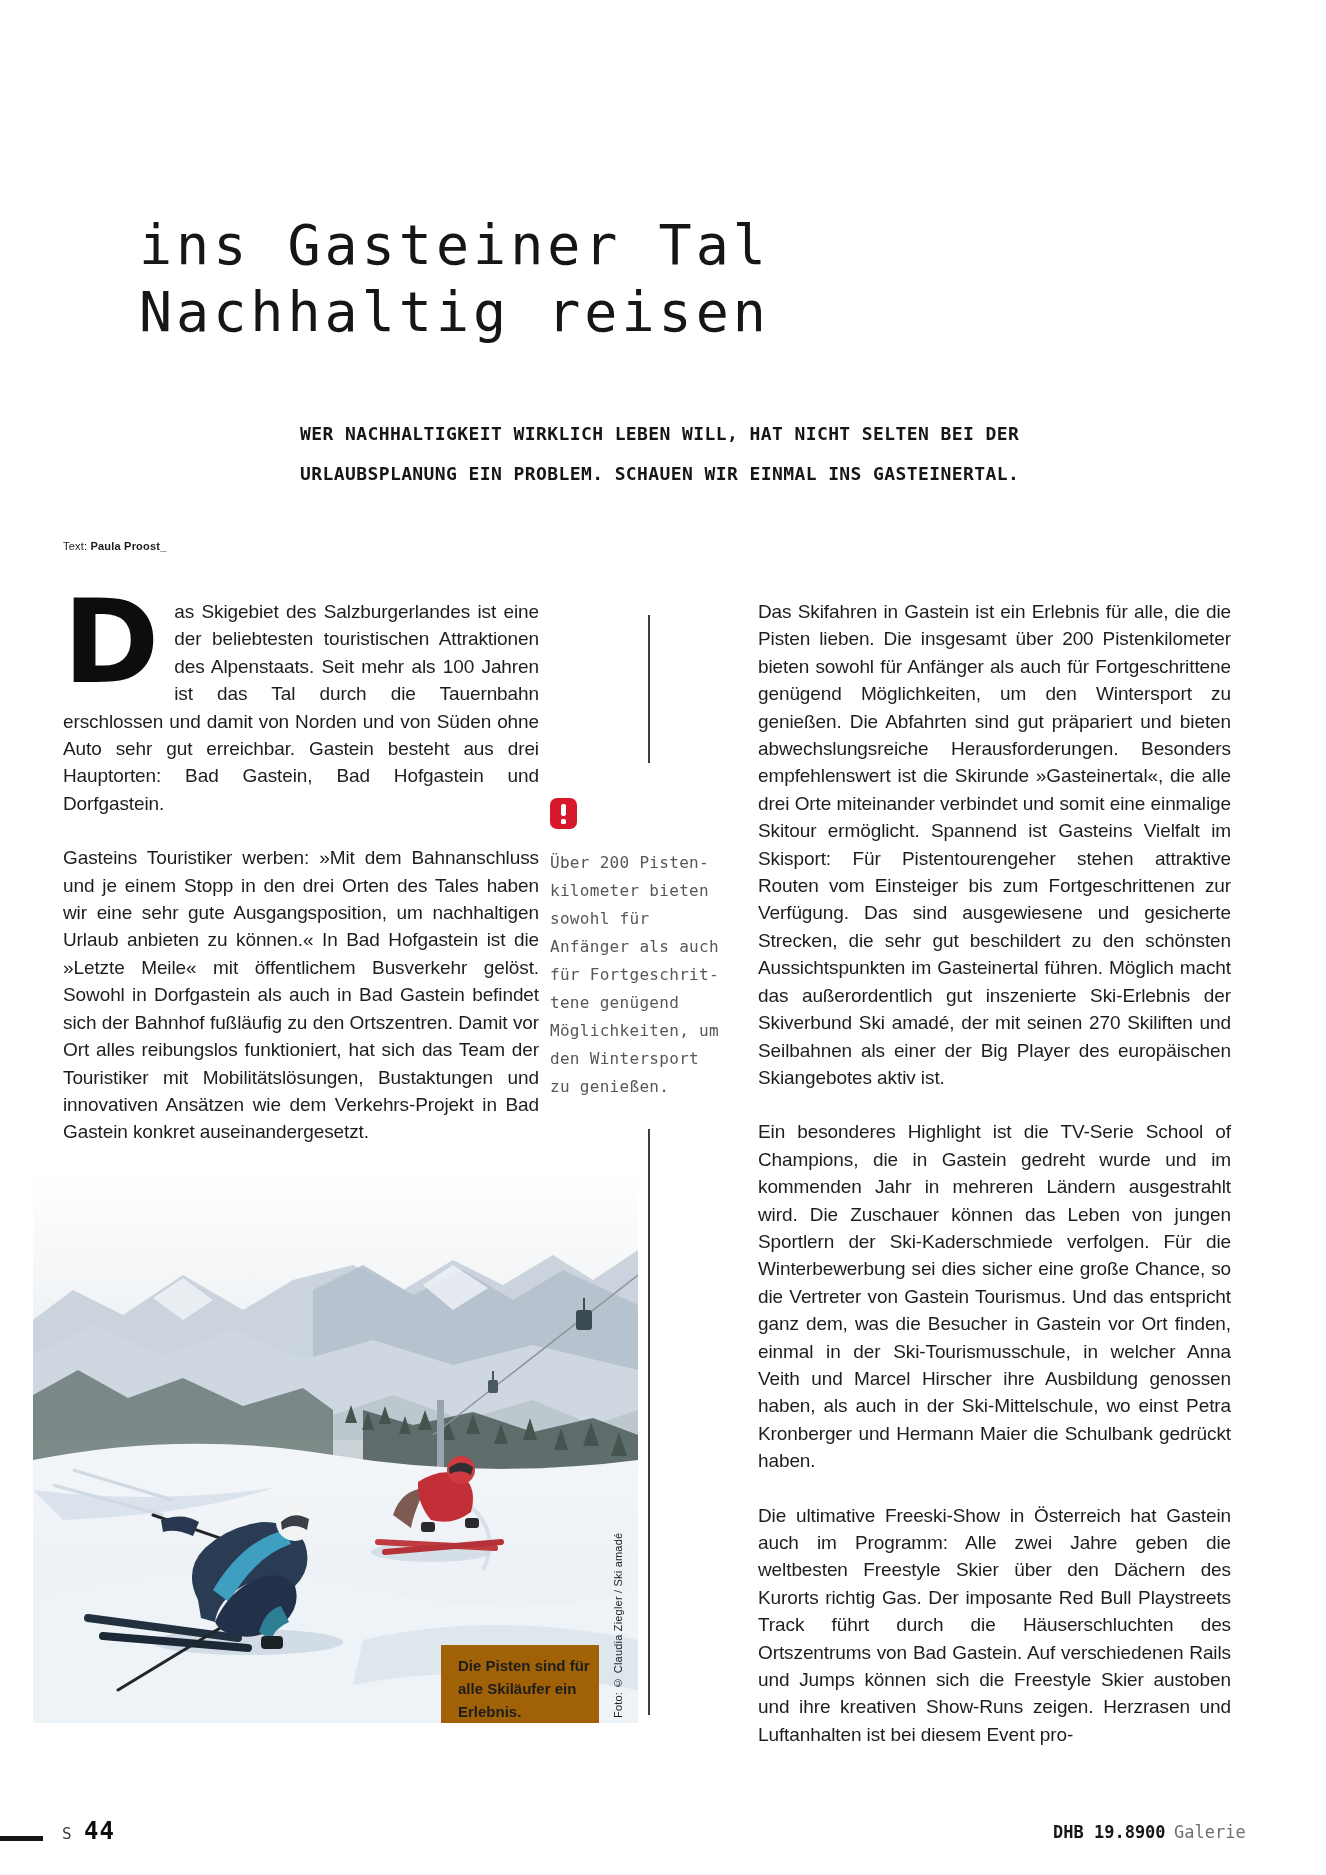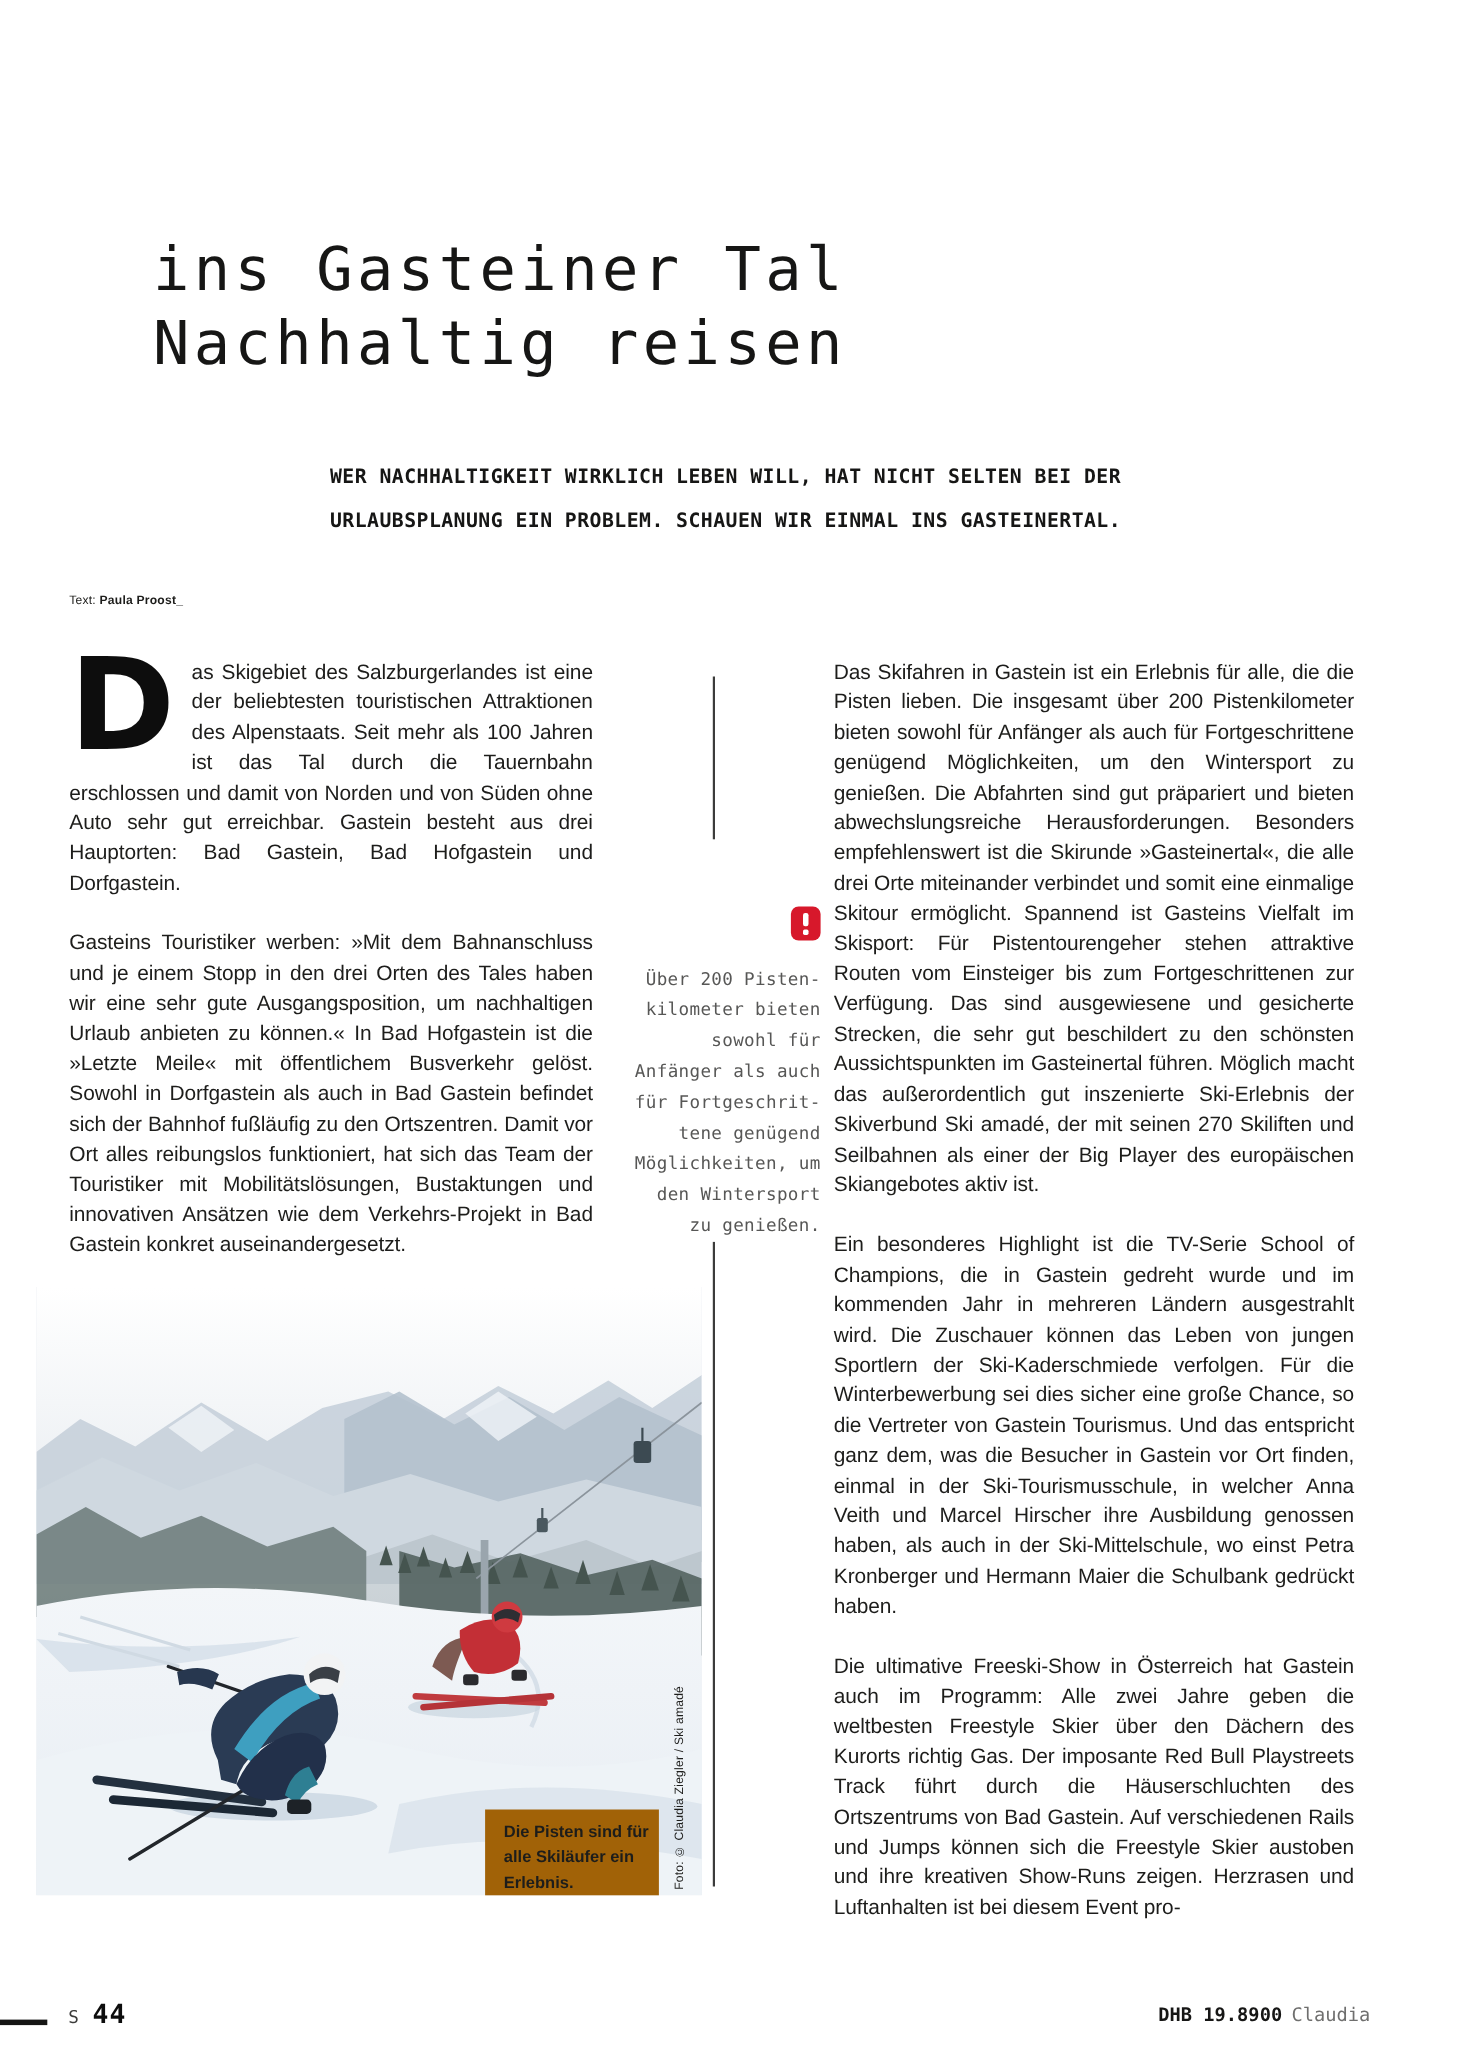--- a/index.html
+++ b/index.html
@@ -38,21 +38,21 @@
   .dropcap {
     float:left; font-family:"DejaVu Sans", sans-serif;
     font-weight:800; font-size:116px; line-height:88px;
     height:90px; padding-right:15px; color:#0d0d0d;
   }
   
   .rule-v { position:absolute; width:2px; background:#3c3c3b; }
   .rule-top { left:648px; top:615px; height:148px; }
   .rule-photo { left:648px; top:1129px; height:586px; }
   .pullquote {
-    position:absolute; left:550px; top:824px; width:196px; text-align:right;
+    position:absolute; left:550px; top:798px; width:196px; text-align:left;
   }
   .alert-badge {
     display:inline-block; width:27px; height:31px; border-radius:7px;
     background:#d7182b; position:relative; margin-bottom:16px;
   }
   .alert-badge .bar {
     position:absolute; left:50%; top:6px; width:5px; height:12px;
     margin-left:-2.5px; background:#fff; border-radius:2px;
   }
   .alert-badge .dot {
@@ -240,15 +240,15 @@
   <div class="caption-box">
     <div class="cap">Die Pisten sind für alle Skiläufer ein Erlebnis.</div>
   </div>
 
   <div class="photo-credit">Foto: © Claudia Ziegler / Ski amadé</div>
 
   <div class="footer-bar"></div>
   <div class="footer-s">S</div>
   <div class="footer-num">44</div>
   <div class="footer-issue">DHB 19.8900</div>
-  <div class="footer-section">Claudia</div>
+  <div class="footer-section">Galerie</div>
 
 </div>
 
 </body></html>

